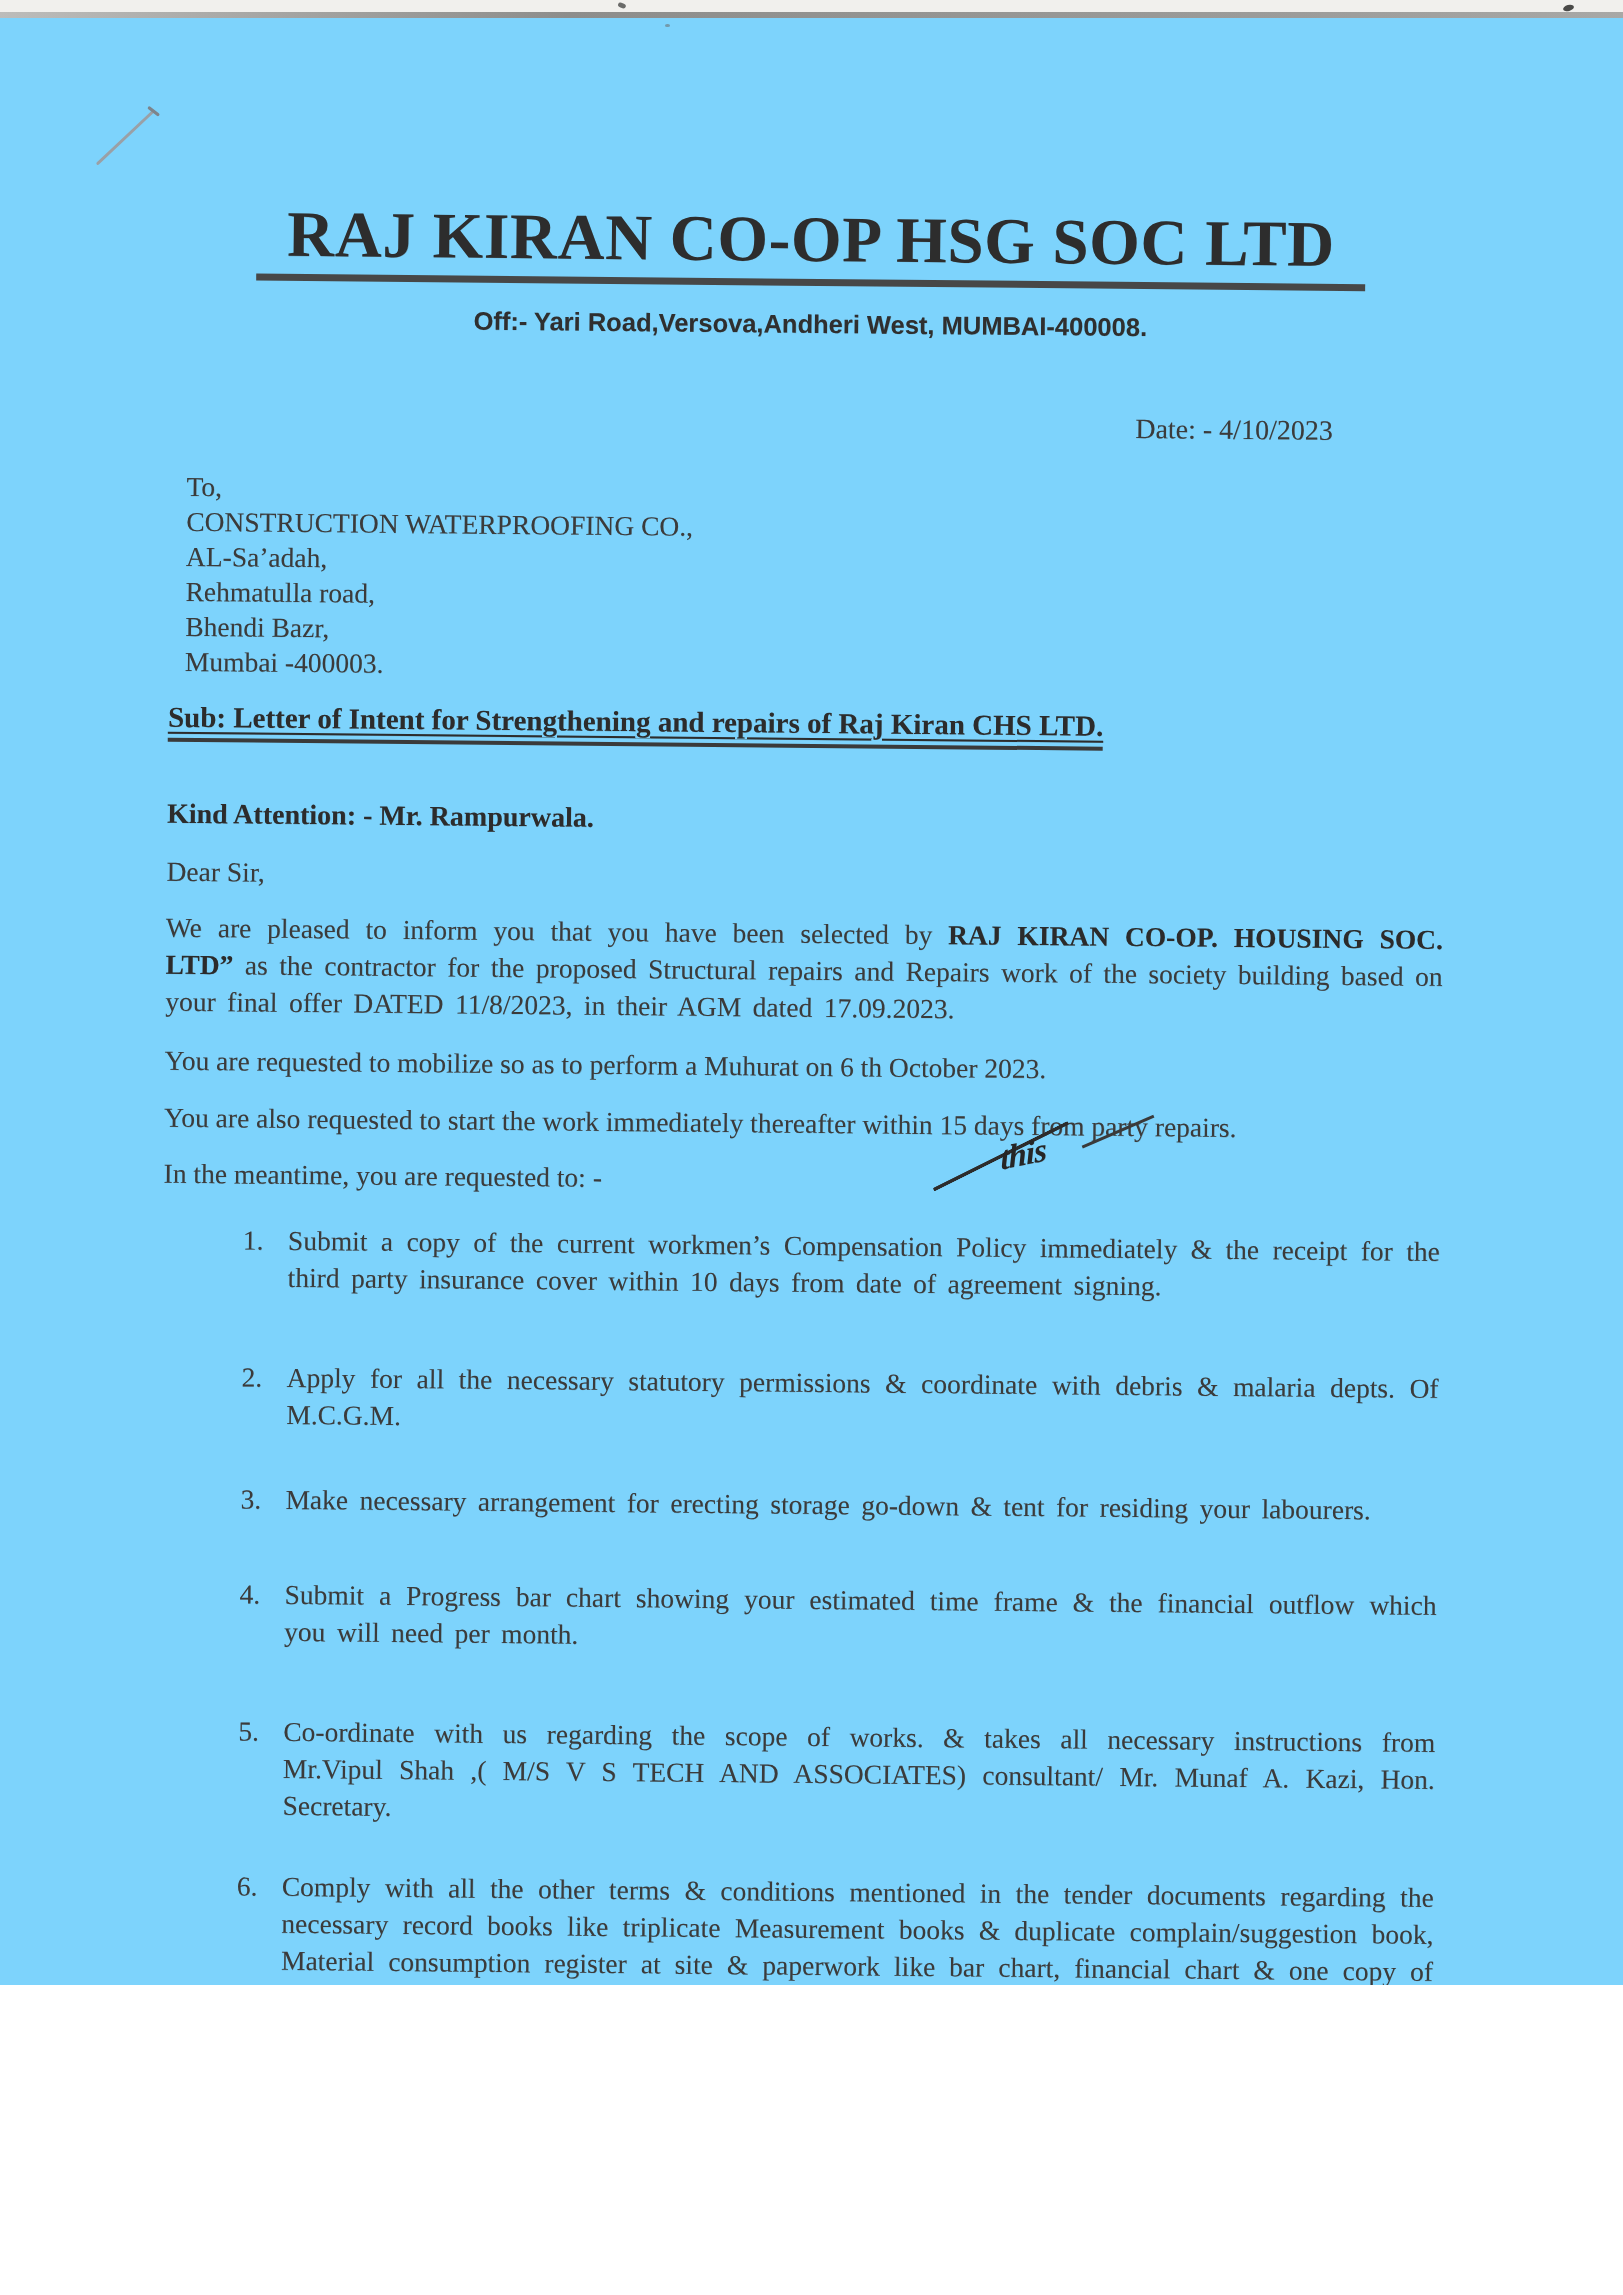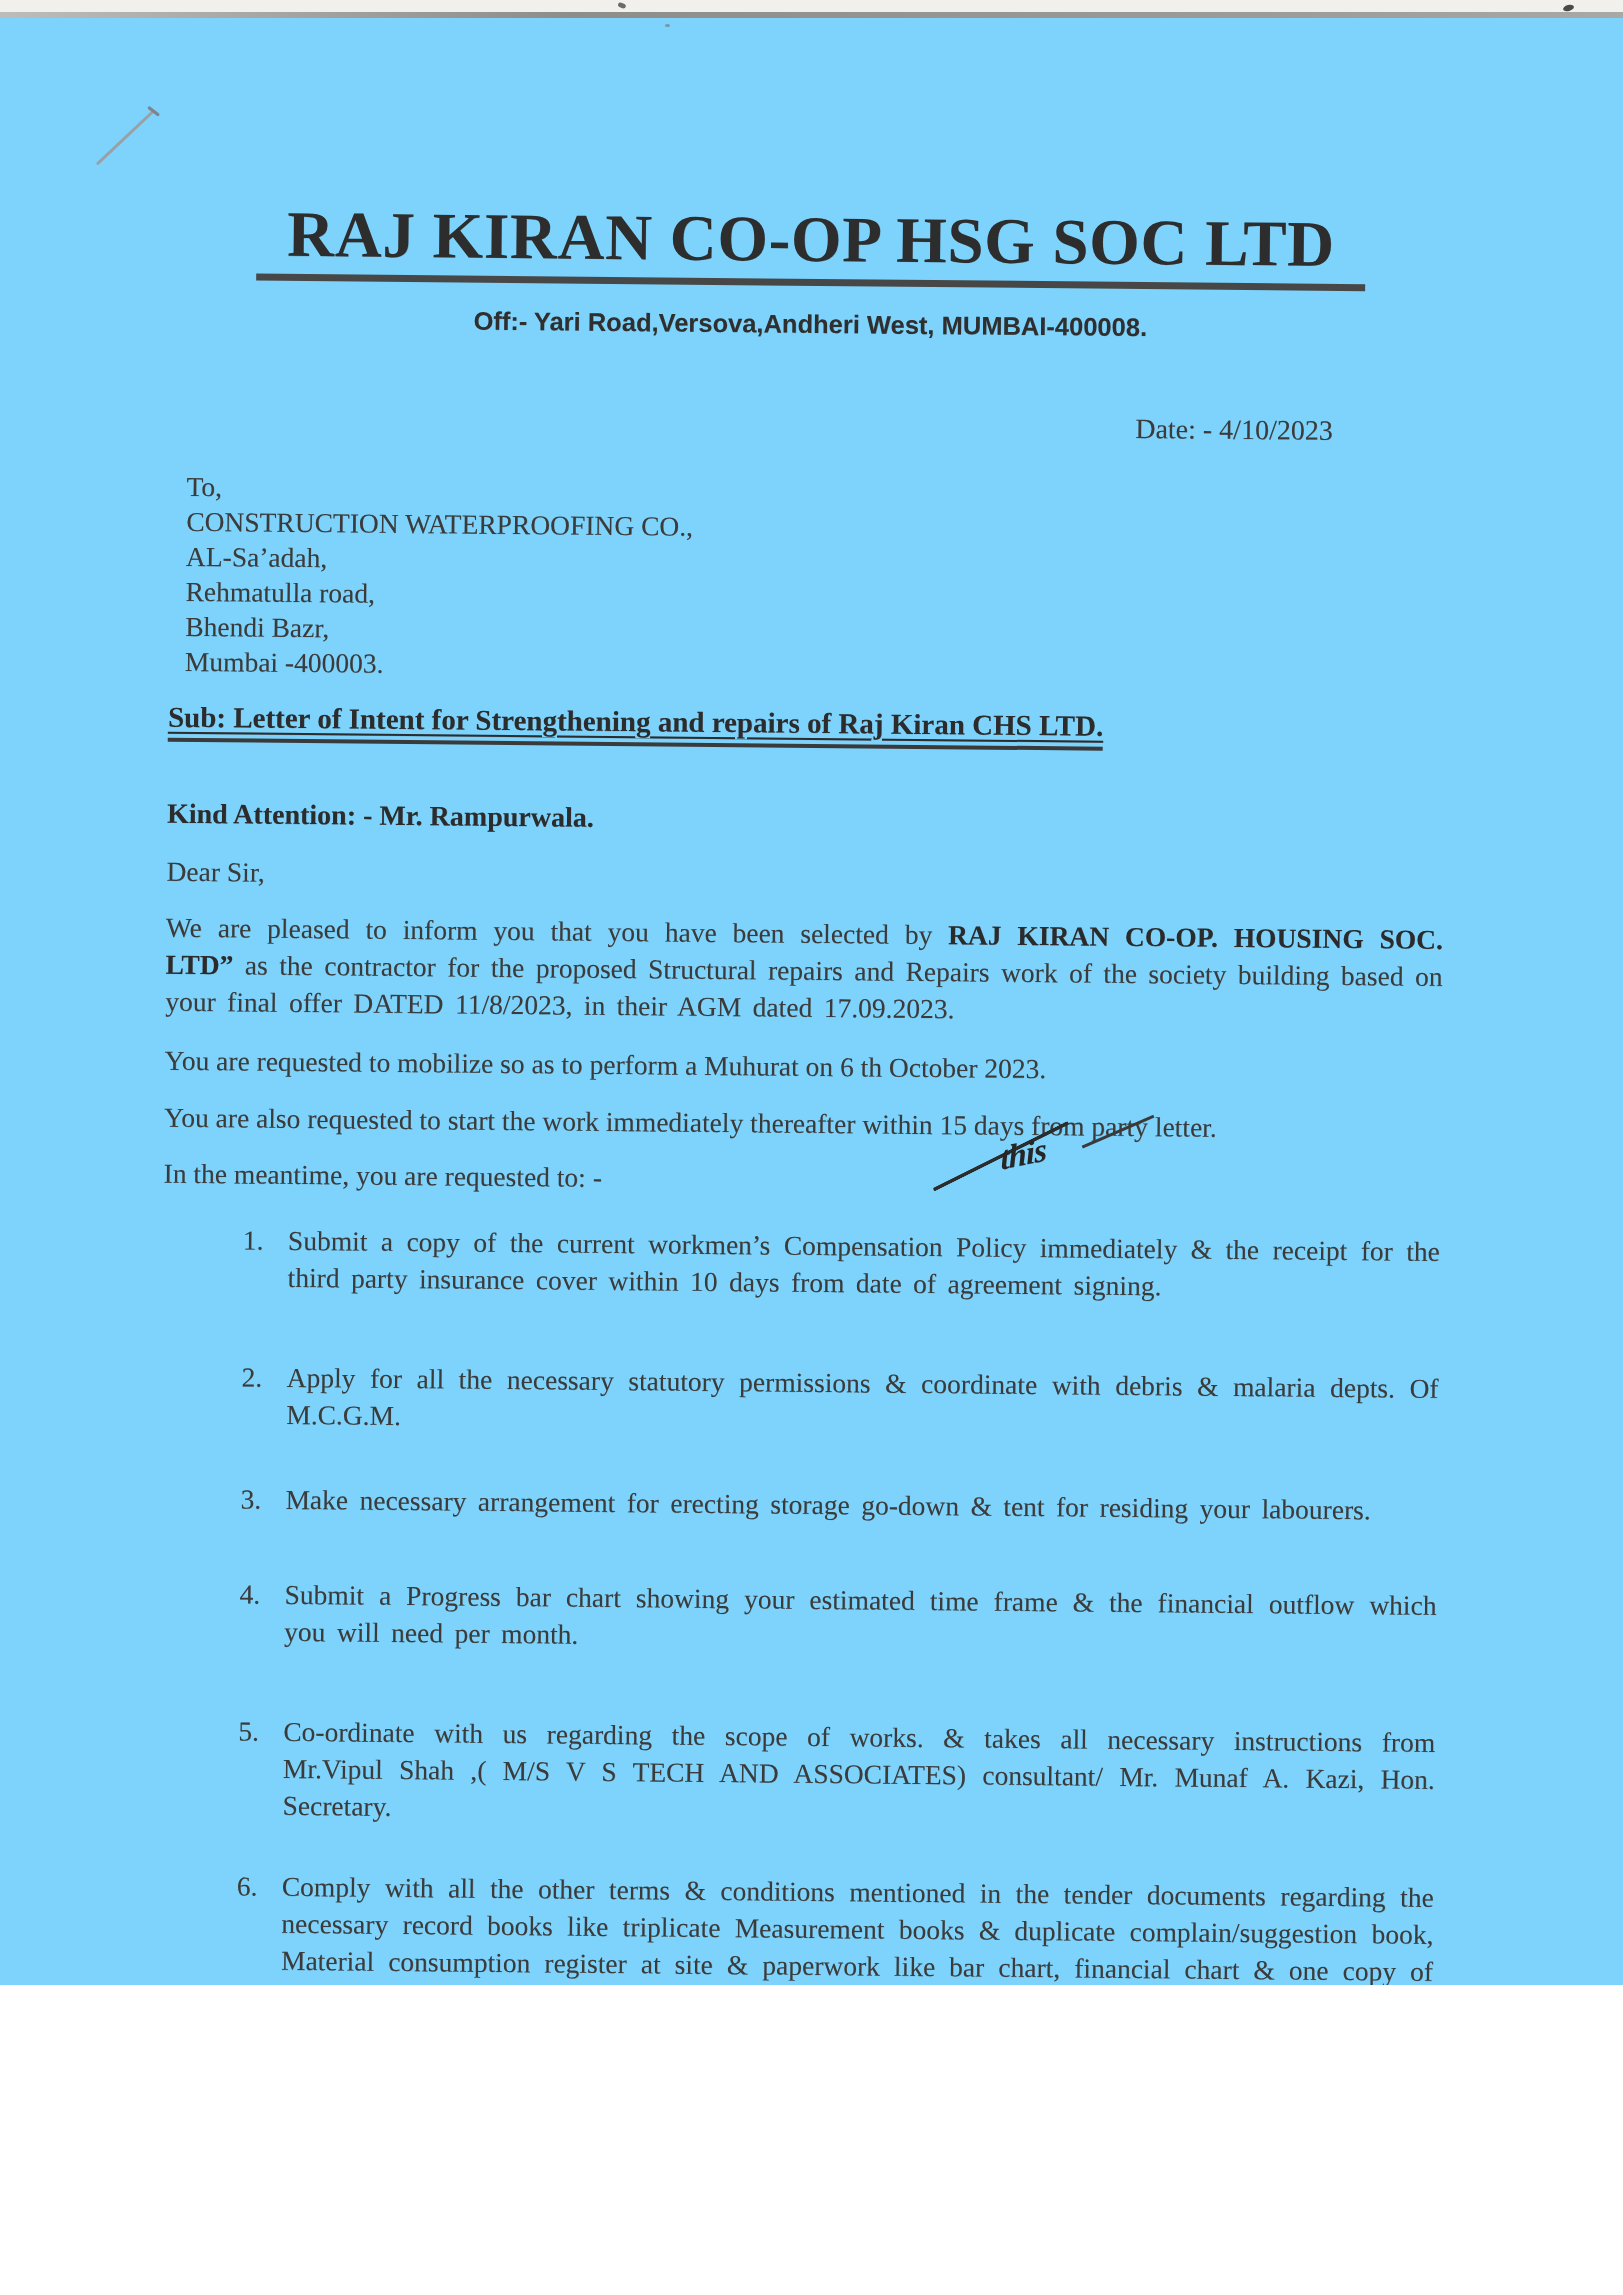--- a/index.html
+++ b/index.html
@@ -118,21 +118,21 @@
       <span class="subject">Sub: Letter of Intent for Strengthening and repairs of Raj Kiran CHS LTD.</span>
     </div>
 
     <div class="attention">Kind Attention: - Mr. Rampurwala.</div>
     <div class="salutation">Dear Sir,</div>
 
     <p class="para para-intro"><span>We are pleased to inform you that you have been selected by </span><strong>RAJ KIRAN CO-OP. HOUSING SOC. LTD”</strong><span> as the contractor for the proposed Structural repairs and Repairs work of the society building based on your final offer DATED 11/8/2023, in their AGM dated 17.09.2023.</span></p>
 
     <p class="para para-mobilize">You are requested to mobilize so as to perform a Muhurat on 6 th October 2023.</p>
 
-    <p class="para para-start"><span>You are also requested to start the work immediately thereafter within 15 days from </span><span class="struck">party</span><span> letter.</span><span class="annotation">
+    <p class="para para-start"><span>You are also requested to start the work immediately thereafter within 15 days from </span><span class="struck">party</span><span> repairs.</span><span class="annotation">
           <span class="slash"></span>
           <span class="hand">this</span>
         </span></p>
 
     <p class="para para-meantime">In the meantime, you are requested to: -</p>
 
     <div class="list">
       <div class="item i1">
         <span class="num">1.</span>
         <span class="item-text">Submit a copy of the current workmen’s Compensation Policy immediately &amp; the receipt for the third party insurance cover within 10 days from date of agreement signing.</span>

